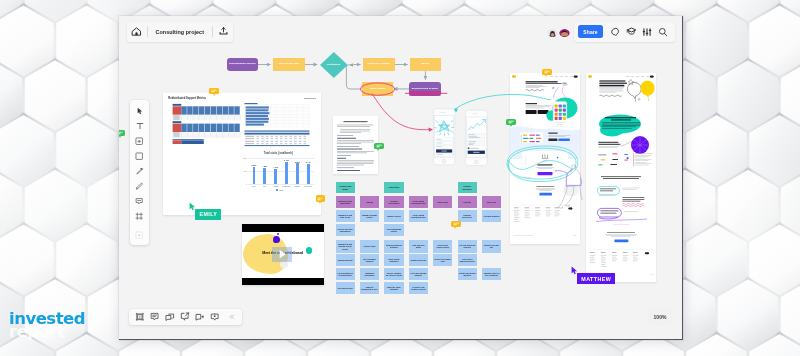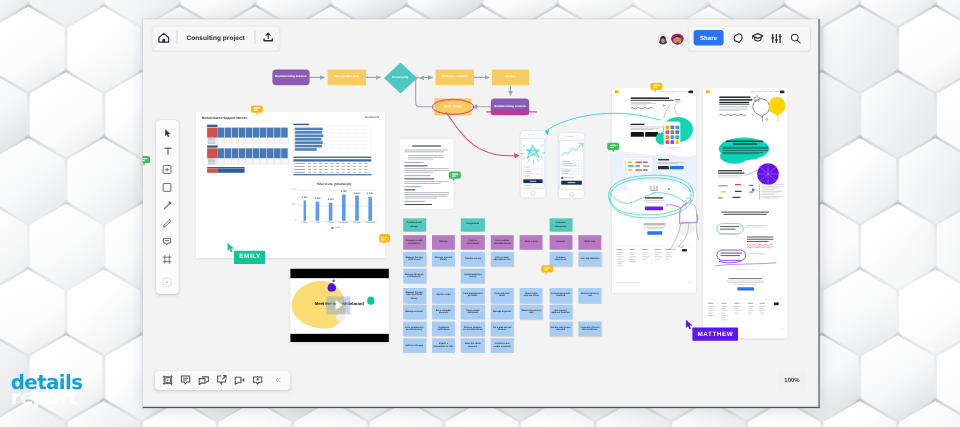--- a/index.html
+++ b/index.html
@@ -445,21 +445,21 @@
         <path d="M811.0 388.8 L841.2 406.4 L841.2 441.6 L811.0 459.2 L780.8 441.6 L780.8 406.4 Z" fill="url(#gB)"></path>
         <circle cx="68" cy="210" r="110" fill="url(#glow)" opacity="0.55"></circle>
         <circle cx="212" cy="96" r="90" fill="url(#glow)" opacity="0.55"></circle>
         <circle cx="760" cy="250" r="95" fill="url(#glow)" opacity="0.55"></circle>
         <circle cx="540" cy="30" r="90" fill="url(#glow)" opacity="0.55"></circle>
         <circle cx="100" cy="30" r="70" fill="url(#glow)" opacity="0.55"></circle>
       </svg>
     </div>
 
   <div class="wm">
-    <span class="wm-w">details</span>
+    <span class="wm-w">invested</span>
     <span class="wm-r">report</span>
   </div>
 
   <div id="win">
 
     <div id="canvas">
       <svg id="fc-lines" width="563" height="323" style="position:absolute;left:0;top:0">
           <defs>
             <marker id="arw" markerWidth="5" markerHeight="5" refX="4.2" refY="2.5" orient="auto">
     <path d="M0 0.4 L4.6 2.5 L0 4.6 z" fill="#9aa4b0"></path>

